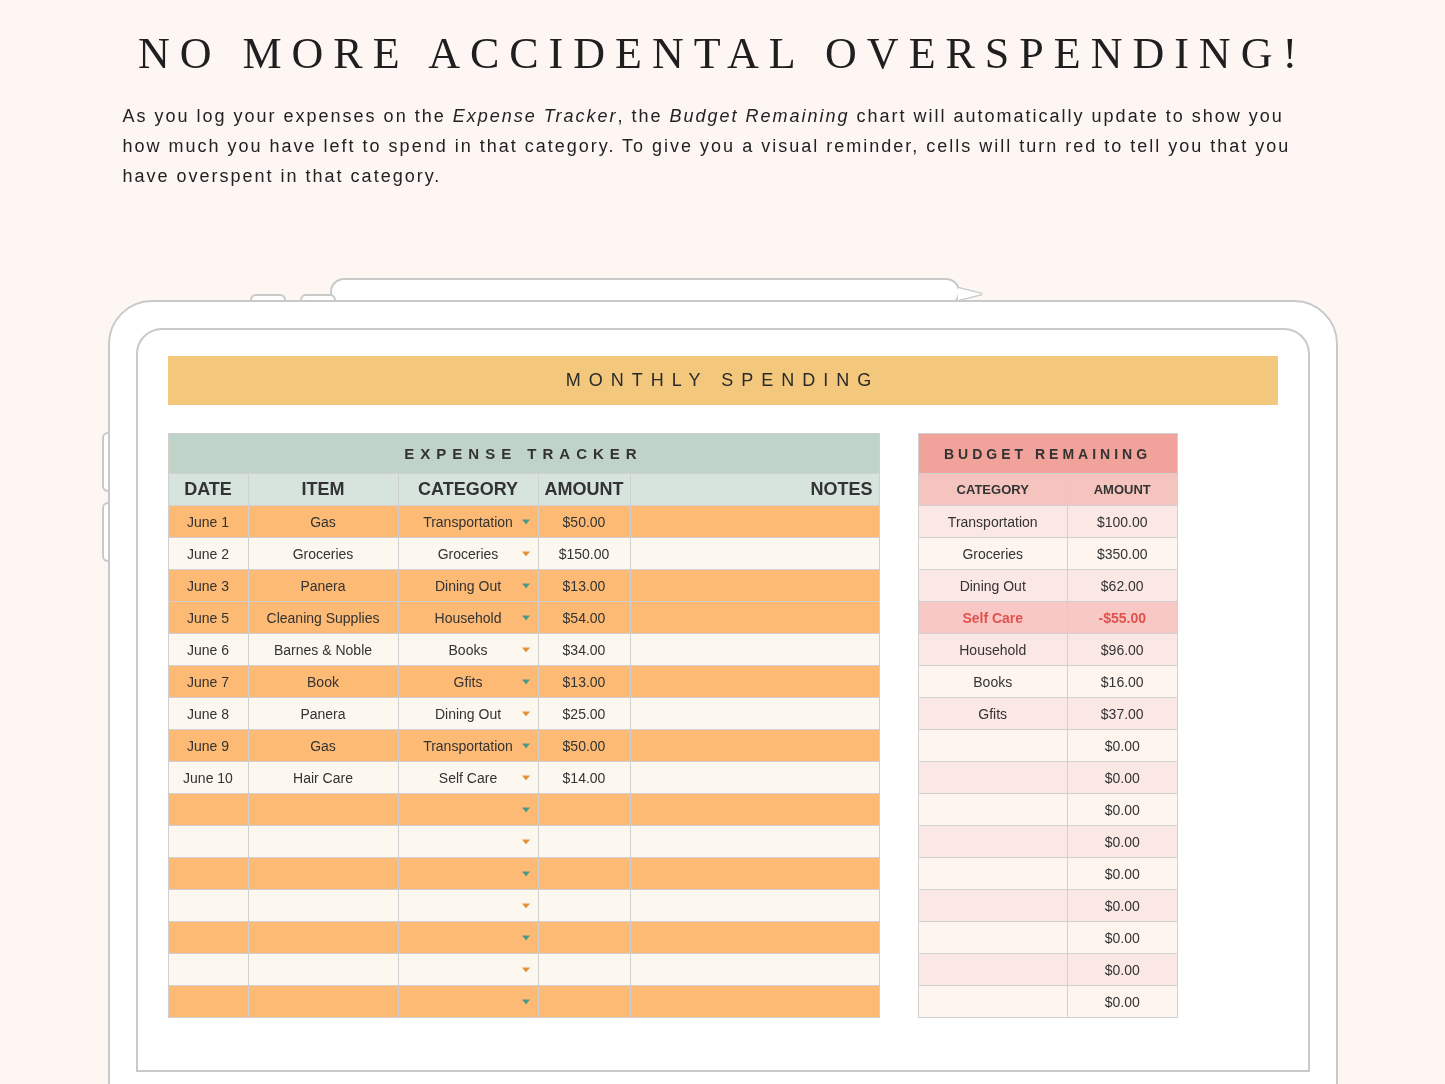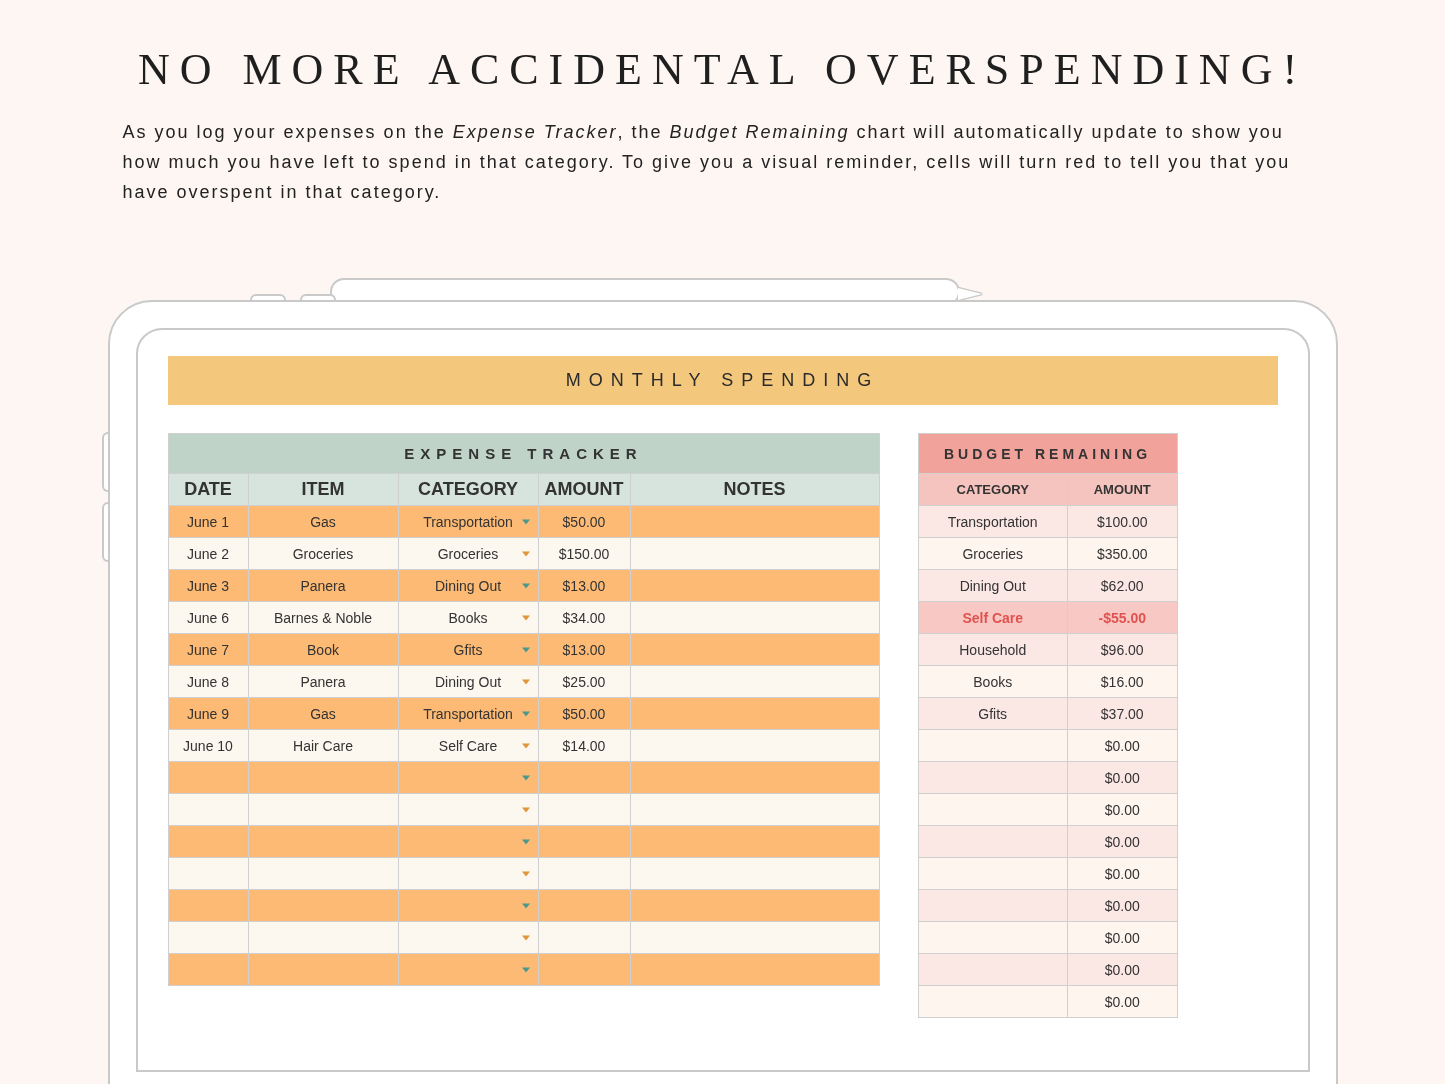--- a/index.html
+++ b/index.html
@@ -9,21 +9,21 @@
     background: #fdf6f3;
     font-family: Georgia, 'Times New Roman', serif;
     overflow: hidden;
     position: relative;
   }
   .hero-title {
     text-align: center;
     font-size: 44px;
     letter-spacing: 10px;
     color: #1f1f1f;
-    padding-top: 44px;
+    padding-top: 28px;
     font-weight: 400;
     font-family: 'Times New Roman', serif;
   }
   .hero-sub {
     text-align: left;
     font-family: -apple-system, 'Helvetica Neue', Arial, sans-serif;
     font-size: 18px;
     line-height: 30px;
     letter-spacing: 2px;
     color: #222;
@@ -113,21 +113,21 @@
          border-left:4px solid transparent;border-right:4px solid transparent;}
   .chev.teal{ border-top:5px solid #4a9a8a;}
   .chev.orange{ border-top:5px solid #e0953b;}
 
   .bt-title{ background:#f1a29a; letter-spacing:4px; font-weight:600; font-size:14px; height:40px;}
   .bt-head { background:#f6c4be; font-weight:500; font-size:13px;}
   .bt-row-even{ background:#fbe8e5;}
   .bt-row-odd { background:#fdf5ee;}
   .over td{ color:#e0524f; font-weight:600; background:#f8c9c4 !important;}
 
-  .col-date{width:80px;} .col-item{width:150px;} .col-cat{width:140px;} .col-amt{width:90px;} .col-notes{width:auto;}
+  .col-date{width:80px;} .col-item{width:150px;} .col-cat{width:140px;} .col-amt{width:90px;} .col-notes{width:auto;text-align:right;}
   .bcol-cat{width:150px;} .bcol-amt{width:110px;}
 </style>
 </head>
 <body>
 
 <h1 class="hero-title">NO MORE ACCIDENTAL OVERSPENDING!</h1>
 <p class="hero-sub">
   <span>As you log your expenses on the </span><em>Expense Tracker</em><span>, the </span><em>Budget Remaining</em><span> chart will automatically update to show you how much you have left to spend in that category. To give you a visual reminder, cells will turn red to tell you that you have overspent in that category.</span>
 </p>
 
@@ -174,20 +174,27 @@
                   <td>$150.00</td>
                   <td></td>
                 </tr>
                 <tr class="et-row-even">
                   <td>June 3</td>
                   <td>Panera</td>
                   <td class="cat-cell">Dining Out<span class="chev teal"></span></td>
                   <td>$13.00</td>
                   <td></td>
                 </tr>
+                <tr class="et-row-even">
+                  <td>June 5</td>
+                  <td>Cleaning Supplies</td>
+                  <td class="cat-cell">Household<span class="chev teal"></span></td>
+                  <td>$54.00</td>
+                  <td></td>
+                </tr>
                 <tr class="et-row-odd">
                   <td>June 6</td>
                   <td>Barnes &amp; Noble</td>
                   <td class="cat-cell">Books<span class="chev orange"></span></td>
                   <td>$34.00</td>
                   <td></td>
                 </tr>
                 <tr class="et-row-even">
                   <td>June 7</td>
                   <td>Book</td>

